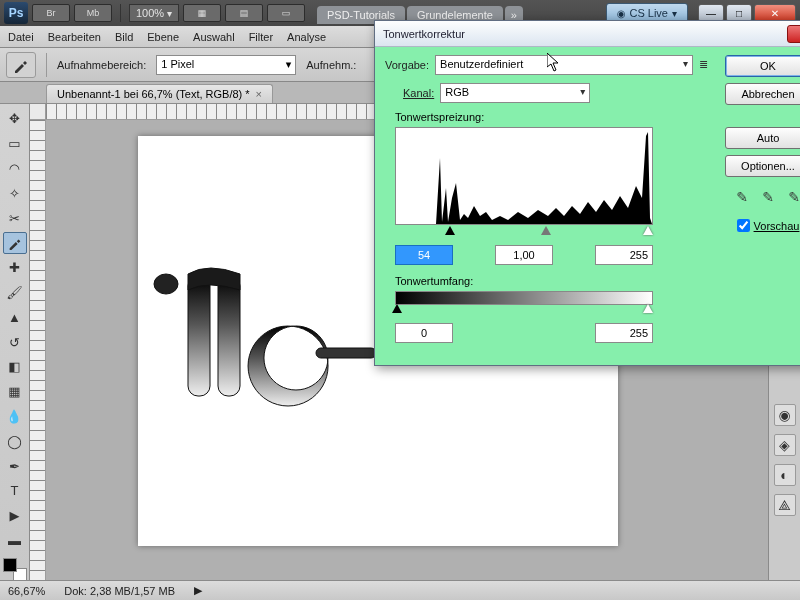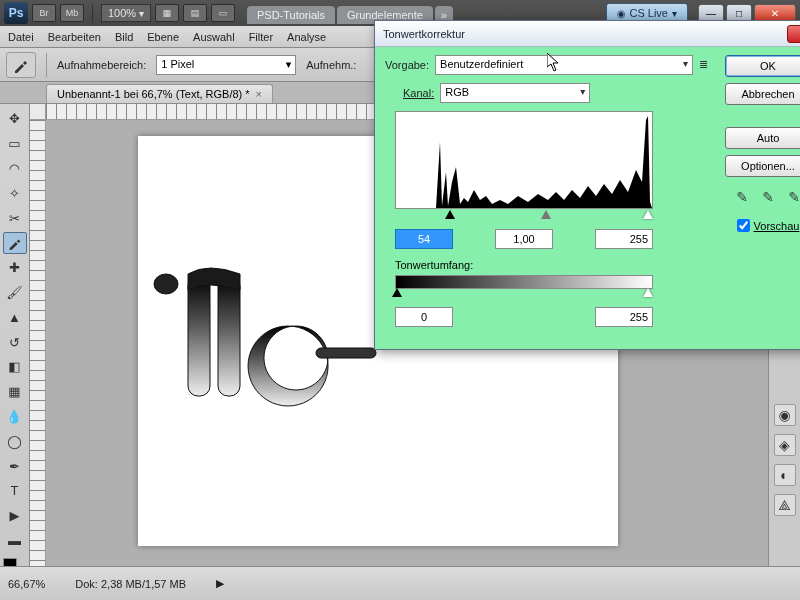--- a/index.html
+++ b/index.html
@@ -1,19 +1,19 @@
 <!DOCTYPE html>
 <html><head>
 <meta charset="utf-8">
 <style>
 *{box-sizing:border-box;margin:0;padding:0;font-family:"Segoe UI",Tahoma,sans-serif;font-size:11px;}
 body{background:#b0b0b0;width:800px;height:600px;overflow:hidden;position:relative;}
 
 .app-top{height:26px;background:linear-gradient(#545454,#464646);display:flex;align-items:center;padding:0 4px;gap:4px;}
-.app-top .ico{width:24px;height:18px;background:#6a6a6a;border:1px solid #2c2c2c;border-radius:2px;display:flex;align-items:center;justify-content:center;color:#ddd;font-size:9px;}
+.app-top .ico{width:38px;height:18px;background:#6a6a6a;border:1px solid #2c2c2c;border-radius:2px;display:flex;align-items:center;justify-content:center;color:#ddd;font-size:9px;}
 .ps-logo{width:24px;height:22px;background:linear-gradient(#2b4a6e,#152638);border-radius:3px;color:#a6d5ff;display:flex;align-items:center;justify-content:center;font-weight:bold;font-size:12px;}
 .zoom-box{background:#666;height:18px;border:1px solid #333;padding:1px 6px;color:#e2e2e2;font-size:10px;display:flex;align-items:center;}
 .app-top .spacer{flex:1;}
 .tabstrip{display:flex;height:22px;align-items:flex-end;gap:2px;margin-left:8px;}
 .tab-ps{background:#8e9297;border-radius:4px 4px 0 0;padding:3px 10px;color:#eee;font-size:11px;}
 .win-controls{display:flex;gap:2px;margin-left:6px;}
 .win-btn{width:26px;height:18px;background:linear-gradient(#dfe6ef,#b2bcc9);border:1px solid #5a5a5a;border-radius:3px;display:flex;align-items:center;justify-content:center;font-size:10px;}
 .win-close{background:linear-gradient(#f08f7f,#cf3a24);color:#fff;width:42px;}
 .cs-live{background:linear-gradient(#c0d9ee,#8cb6d8);border:1px solid #3b5973;border-radius:3px;height:20px;padding:0 10px;display:flex;align-items:center;gap:4px;color:#183046;font-size:10px;}
 
@@ -39,21 +39,21 @@
 .canvas-wrap{flex:1;background:#b0b0b0;position:relative;overflow:hidden;}
 .ruler-h{position:absolute;top:0;left:16px;right:0;height:16px;background:#efefef;border-bottom:1px solid #9c9c9c;background-image:repeating-linear-gradient(to right,#888 0,#888 1px,transparent 1px,transparent 10px);}
 .ruler-v{position:absolute;top:16px;left:0;width:16px;bottom:0;background:#efefef;border-right:1px solid #9c9c9c;background-image:repeating-linear-gradient(to bottom,#888 0,#888 1px,transparent 1px,transparent 10px);}
 .ruler-corner{position:absolute;top:0;left:0;width:16px;height:16px;background:#eaeaea;border-right:1px solid #9c9c9c;border-bottom:1px solid #9c9c9c;}
 .canvas{position:absolute;top:32px;left:108px;width:480px;height:410px;background:#fff;box-shadow:0 0 6px rgba(0,0,0,.4);}
 .canvas svg{position:absolute;top:130px;left:10px;}
 
 .right-dock{width:32px;background:#cacaca;border-left:1px solid #8a8a8a;display:flex;flex-direction:column;align-items:center;gap:8px;padding-top:300px;}
 .dock-ico{width:22px;height:22px;background:#dedede;border:1px solid #9a9a9a;border-radius:2px;display:flex;align-items:center;justify-content:center;color:#333;font-size:14px;}
 
-.status-bar{position:absolute;bottom:0;left:0;right:0;height:34px;background:linear-gradient(#dcdcdc,#c8c8c8);border-top:1px solid #8a8a8a;display:flex;align-items:center;padding:4px 8px;gap:30px;font-size:10px;color:#222;}
+.status-bar{position:absolute;bottom:0;left:0;right:0;height:20px;background:linear-gradient(#dcdcdc,#c8c8c8);border-top:1px solid #8a8a8a;display:flex;align-items:center;padding:4px 8px;gap:19px;font-size:10px;color:#222;}
 
 .dialog{position:absolute;top:20px;left:374px;width:456px;background:#86efac;border:1px solid #616e82;box-shadow:2px 3px 10px rgba(0,0,0,.4);}
 .dlg-title{height:26px;background:linear-gradient(#fdfefe,#dbe5f0);border-bottom:1px solid #aeb8c6;display:flex;align-items:center;padding:0 8px;font-size:12px;color:#223;}
 .dlg-title .spacer{flex:1;}
 .dlg-close{width:34px;height:18px;background:linear-gradient(#e77,#c22);border-radius:3px;color:#fff;display:flex;align-items:center;justify-content:center;font-size:11px;border:1px solid #811;}
 .dlg-body{display:flex;padding:8px 14px 12px 10px;gap:8px;}
 .dlg-left{flex:1;}
 .dlg-right{width:94px;display:flex;flex-direction:column;gap:6px;align-items:center;}
 .ps-btn{width:86px;height:22px;background:linear-gradient(#fefefe,#e1e1e1);border:1px solid #707070;border-radius:3px;font-size:11px;}
 .ps-btn.primary{border:1px solid #2a64a8;box-shadow:0 0 0 1px #7eb3e8 inset;}
@@ -211,20 +211,21 @@
     <div class="dlg-left">
       <div class="row">
         <label>Vorgabe:</label>
         <div class="select"><span>Benutzerdefiniert</span></div>
         <div class="preset-menu">≣</div>
       </div>
       <div class="row" style="margin-left:18px;">
         <label style="text-decoration:underline;">Kanal:</label>
         <div class="select" style="flex:0 0 150px;"><span>RGB</span></div>
       </div>
+      <label style="display:block;margin:4px 0 4px 10px;">Tonwertspreizung:</label>
       <div class="hist">
         <svg viewBox="0 0 256 96" preserveAspectRatio="none">
           <path fill="#000" d="M0 96 L0 96 L40 96 L44 30 L46 94 L50 60 L52 94 L56 70 L60 55 L64 92 L68 86 L72 90 L78 78 L84 88 L90 84 L96 92 L104 88 L112 92 L122 84 L132 90 L142 82 L152 88 L160 80 L168 88 L176 78 L184 86 L192 74 L200 84 L208 72 L216 82 L224 68 L232 80 L240 58 L246 70 L250 8 L252 4 L254 90 L256 96 Z"></path>
         </svg>
       </div>
       <div class="slider-track">
         <div class="tri black" style="left:50px;"></div>
         <div class="tri gray" style="left:146px;"></div>
         <div class="tri white" style="left:248px;"></div>
       </div>

